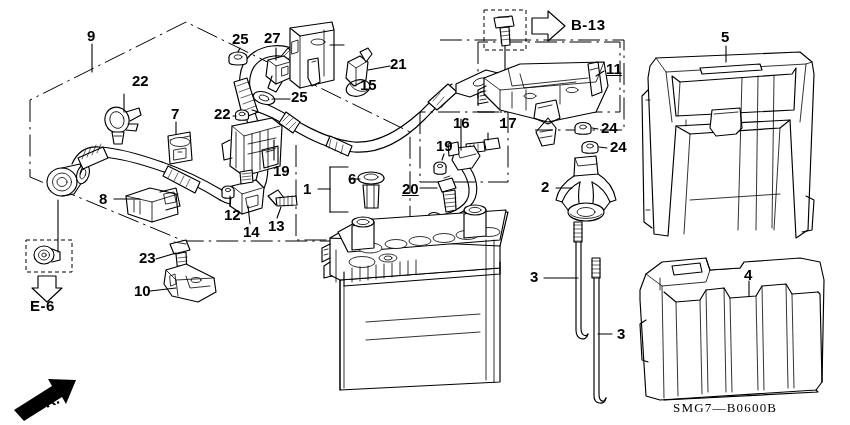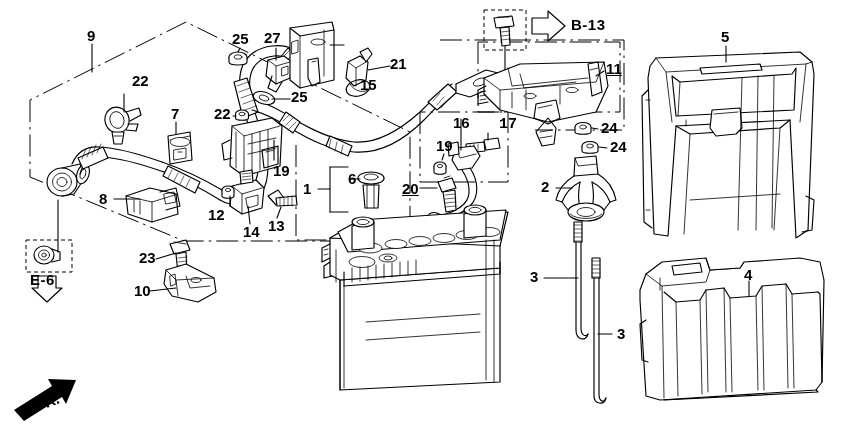--- a/index.html
+++ b/index.html
@@ -499,38 +499,39 @@
 <div class="lbl n" style="left:530px;top:269px;">3</div>
 <div class="lbl n" style="left:617px;top:326px;">3</div>
 <div class="lbl n" style="left:744px;top:267px;">4</div>
 <div class="lbl n" style="left:721px;top:29px;">5</div>
 <div class="lbl n" style="left:348px;top:171px;">6</div>
 <div class="lbl n" style="left:171px;top:106px;">7</div>
 <div class="lbl n" style="left:99px;top:191px;">8</div>
 <div class="lbl n" style="left:87px;top:28px;">9</div>
 <div class="lbl n" style="left:134px;top:283px;">10</div>
 <div class="lbl n" style="left:606px;top:61px;text-decoration:underline;">11</div>
-<div class="lbl n" style="left:208px;top:207px;">12</div>
+<div class="lbl n" style="left:224px;top:207px;">12</div>
 <div class="lbl n" style="left:268px;top:218px;">13</div>
 <div class="lbl n" style="left:243px;top:224px;">14</div>
 <div class="lbl n" style="left:360px;top:33px;margin-top:44px;">15</div>
 <div class="lbl n" style="left:453px;top:100px;margin-top:15px;">16</div>
 <div class="lbl n" style="left:499px;top:117px;font-family:Liberation Mono, monospace;">17</div>
 <div class="lbl n" style="left:436px;top:138px;">19</div>
 <div class="lbl n" style="left:267px;top:163px;padding-left:6px;">19</div>
 <div class="lbl n" style="left:402px;top:181px;text-decoration:underline;">20</div>
 <div class="lbl n" style="left:390px;top:56px;">21</div>
 <div class="lbl n" style="left:132px;top:73px;">22</div>
 <div class="lbl n" style="left:139px;top:250px;text-align:right;">23</div>
 <div class="lbl n" style="left:601px;top:120px;">24</div>
 <div class="lbl n" style="left:610px;top:139px;">24</div>
 <div class="lbl n" style="left:232px;top:31px;">25</div>
 <div class="lbl n" style="left:291px;top:89px;">25</div>
 <div class="lbl n" style="left:214px;top:106px;">22</div>
 <div class="lbl n" style="left:264px;top:30px;">27</div>
 
 <div class="lbl ref" style="left:571px;top:17px;">B-13</div>
-<div class="lbl ref" style="left:30px;top:272px;">E-6</div>
+<div class="lbl ref" style="left:30px;top:298px;">E-6</div>
 
 <div class="frtxt" style="left:33px;top:398px;">FR.</div>
 
+<div class="pn" style="left:673px;top:400px;">SMG7—B0600B</div>
 
 </div>
 
 </body></html>

